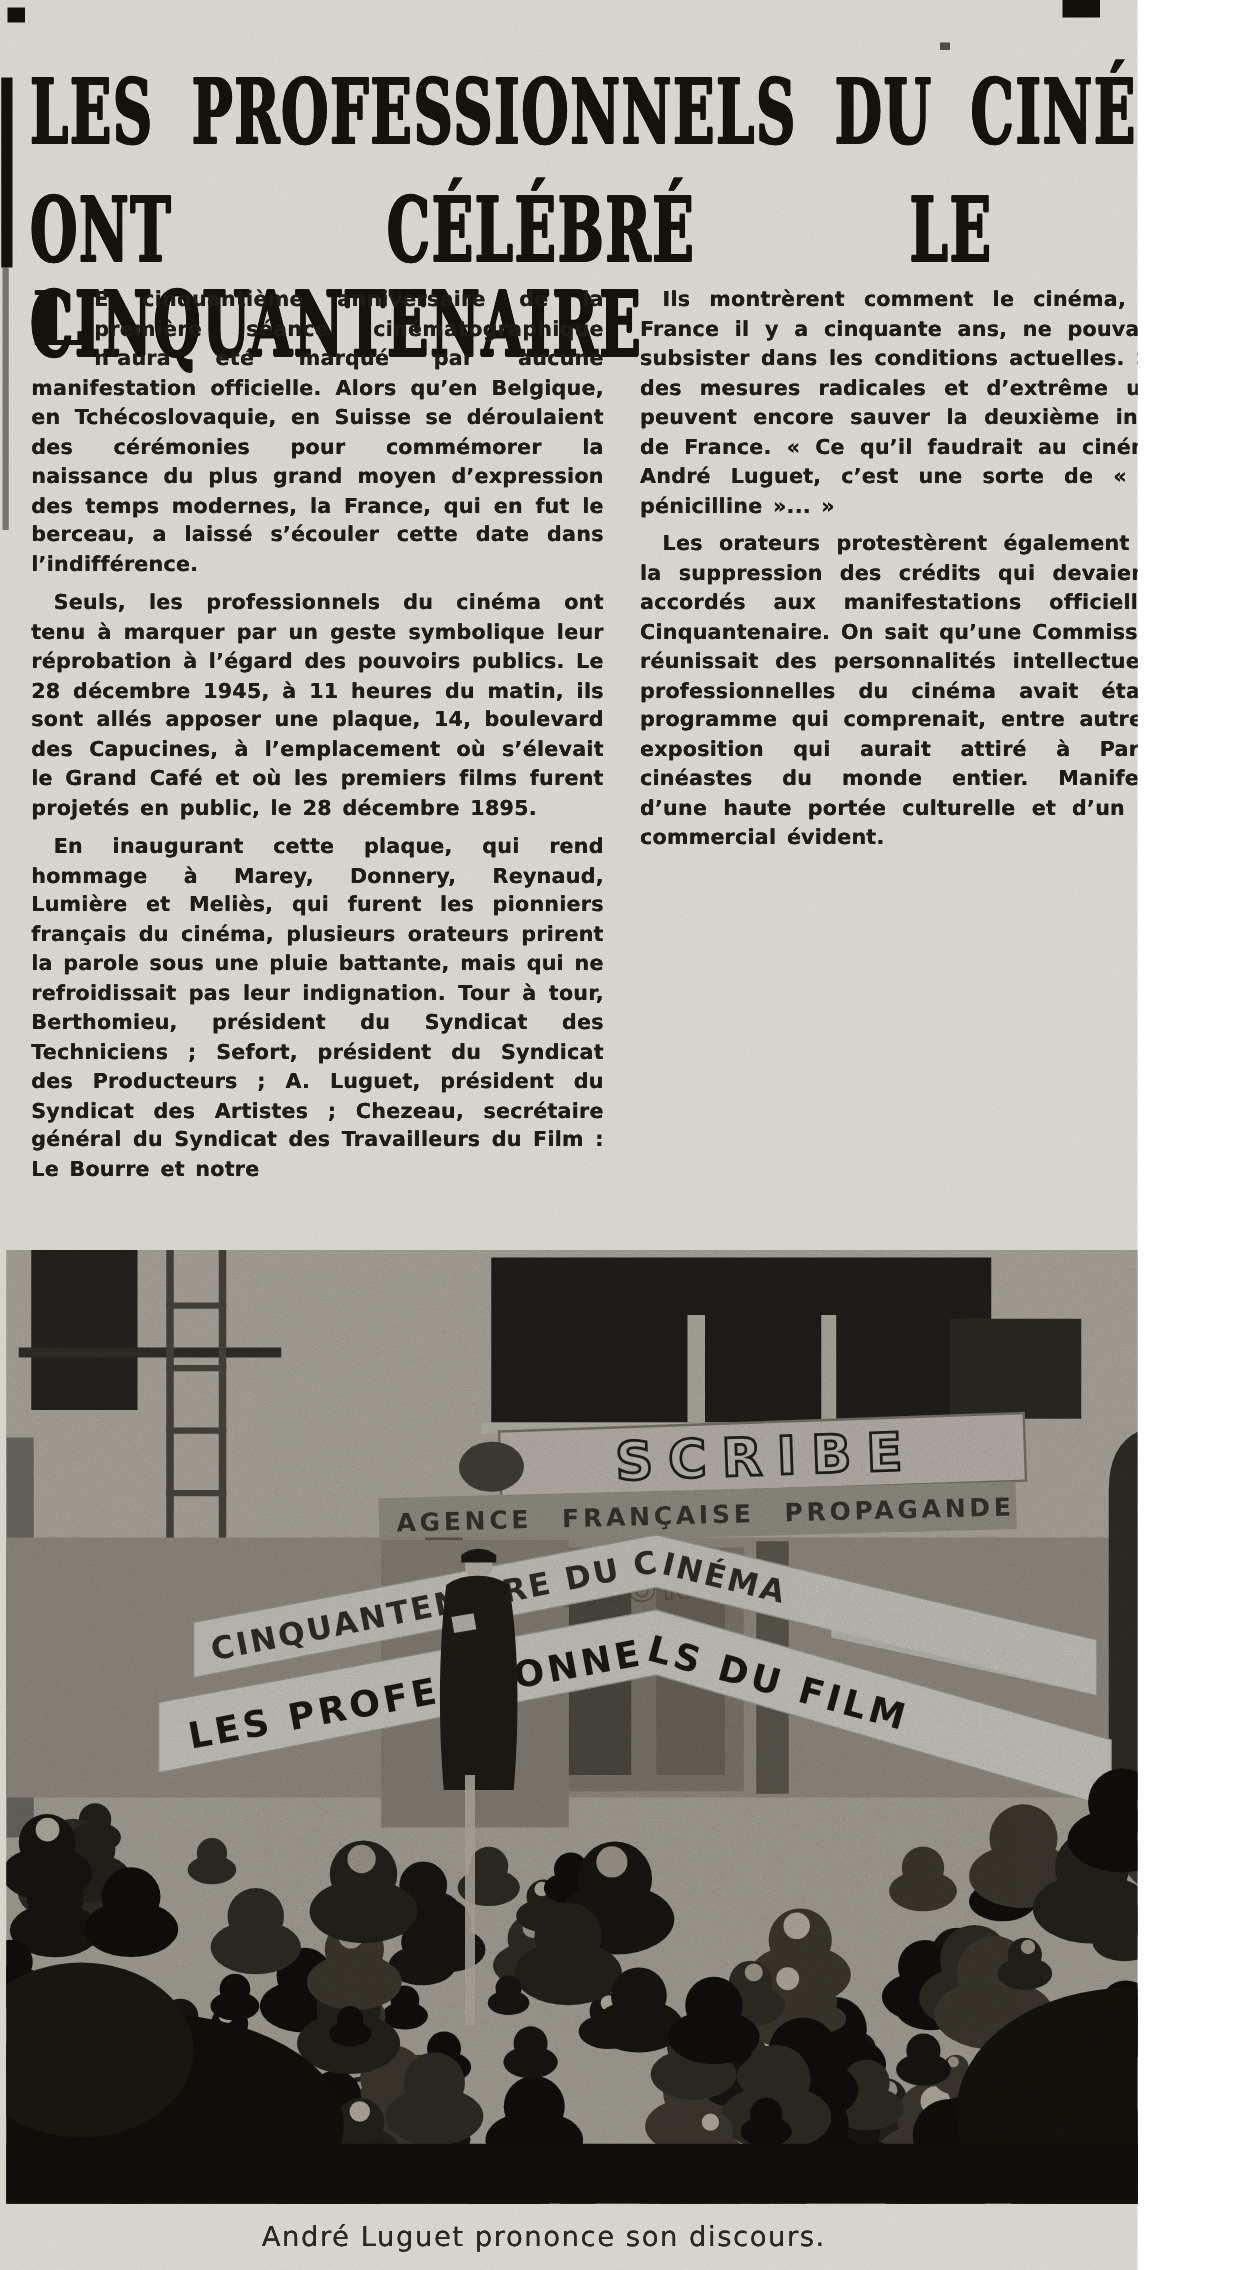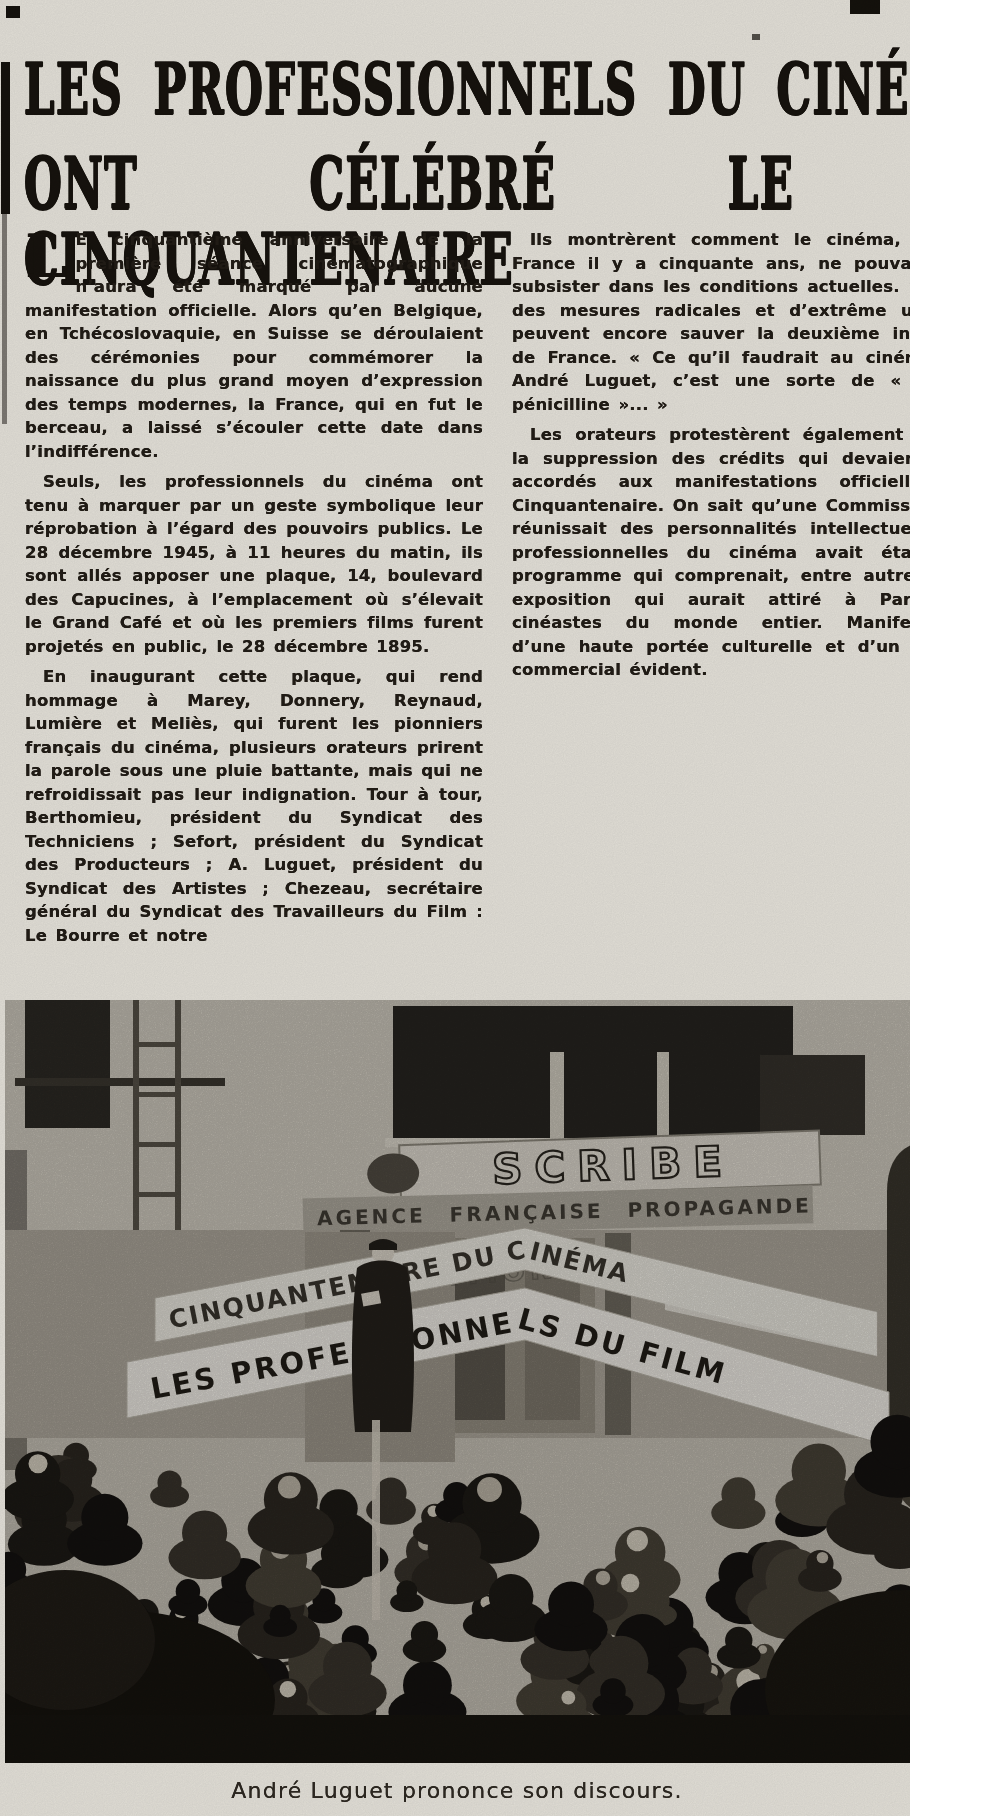--- a/index.html
+++ b/index.html
@@ -38,21 +38,20 @@
     font-size:60px; line-height:48px; height:64px; margin:4px 8px 0 0;
     color:#17130e; text-shadow:1px 0 0 #17130e;
   }
   
   .photo-wrap{ position:absolute; left:5px; top:1000px; width:990px; height:763px; }
   
   .caption{
     position:absolute; top:1778px; left:0; width:870px; text-align:center;
     font-size:22px; letter-spacing:1.2px; color:#2e2922;
     text-shadow:0 0 .4px #2e2922;
-    padding-left:22px;
   }
   .grain-overlay{ position:absolute; left:0; top:0; pointer-events:none; }
 </style>
 </head>
 <body>
 
 <div class="page">
 
   <div class="ink" style="left:6px;top:6px;width:14px;height:12px;"></div>
   <div class="ink" style="left:850px;top:0;width:30px;height:14px;"></div>

